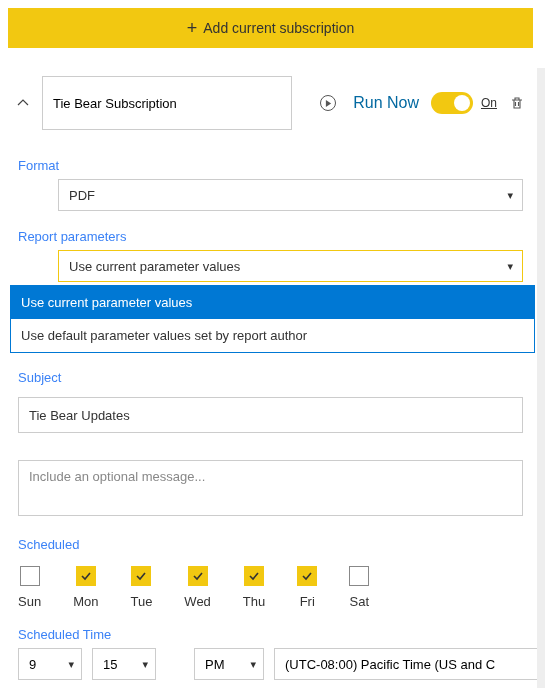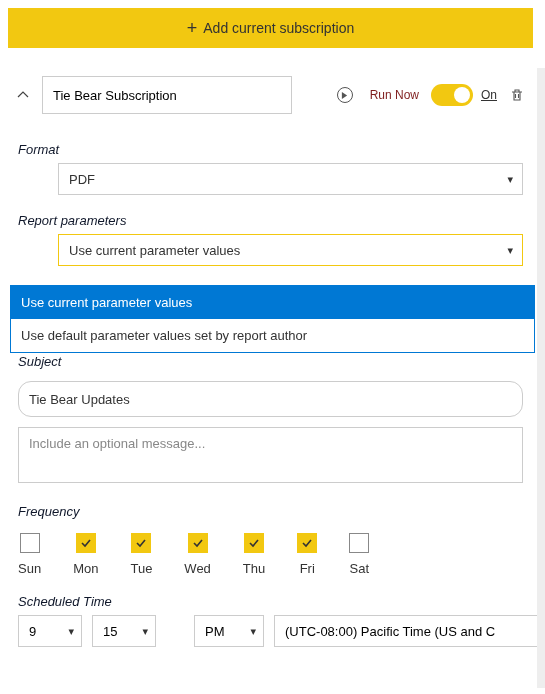--- a/index.html
+++ b/index.html
@@ -3,39 +3,39 @@
 <meta charset="utf-8">
 <style>
   * { box-sizing: border-box; margin: 0; padding: 0; }
   html, body { width: 545px; height: 694px; font-family: "Segoe UI", Arial, sans-serif; font-size: 13px; color: #333; background: #fff; overflow: hidden; }
   .page { position: relative; width: 545px; height: 694px; padding: 8px; }
   .add-btn { width: 525px; height: 40px; background: #f2c811; color: #333; font-size: 14px; border: none; display: flex; align-items: center; justify-content: center; gap: 6px; cursor: pointer; }
   .add-btn .plus { font-size: 18px; line-height: 1; }
   .card { margin-top: 28px; width: 525px; }
   .header-row { display: flex; align-items: center; gap: 12px; padding: 0 8px; }
   .chevron { width: 14px; height: 14px; }
-  .name-input { flex: 0 0 250px; height: 38px; border: 1px solid #ccc; padding: 0 10px; font-size: 13px; }
+  .name-input { flex: 0 0 250px; height: 54px; border: 1px solid #ccc; padding: 0 10px; font-size: 13px; }
   .spacer { flex: 1; }
-  .runnow { display: flex; align-items: center; gap: 17px; font-size: 12px; color: #7f1d1d; cursor: pointer; }
+  .runnow { display: flex; align-items: center; gap: 17px; font-size: 16px; color: #0369a1; cursor: pointer; }
   .runnow-icon { width: 16px; height: 16px; border: 1.2px solid #555; border-radius: 50%; display: flex; align-items: center; justify-content: center; }
   .runnow-icon svg { width: 7px; height: 7px; }
   .toggle-wrap { display: flex; align-items: center; gap: 8px; }
   .toggle { width: 42px; height: 22px; border-radius: 11px; background: #f2c811; position: relative; cursor: pointer; }
   .toggle .knob { position: absolute; width: 16px; height: 16px; background: #fff; border-radius: 50%; top: 3px; right: 3px; }
   .toggle-label { font-size: 12px; text-decoration: underline; }
   .delete-icon { cursor: pointer; width: 16px; height: 16px; }
   .form { padding: 10px 10px 0 10px; }
-  .field-label { font-size: 13px; color: #0f172a; margin: 18px 0 6px 0; font-style: italic; }
+  .field-label { font-size: 13px; color: #3b82f6; margin: 18px 0 6px 0; }
   .select, .text-input, .textarea { width: 100%; border: 1px solid #ccc; font-size: 13px; font-family: inherit; color: #333; }
   .select { height: 32px; padding: 0 24px 0 10px; appearance: none; background: #fff; position: relative; }
   .select-wrap { position: relative; padding-left: 40px; }
   .select-wrap::after { content: "▾"; position: absolute; right: 10px; top: 50%; transform: translateY(-50%); font-size: 11px; color: #333; pointer-events: none; }
   .select-wrap.highlight .select { border: 1px solid #f2c811; }
-  .text-input { height: 36px; padding: 0 10px; margin-top: 6px; border-radius: 13px; }
-  .textarea { height: 56px; padding: 8px 10px; margin-top: 10px; resize: none; }
+  .text-input { height: 36px; padding: 0 10px; margin-top: 6px; }
+  .textarea { height: 56px; padding: 8px 10px; margin-top: 27px; resize: none; }
   .textarea::placeholder, .text-input::placeholder { color: #888; }
   .dropdown-list { position: absolute; left: 10px; right: 10px; top: 285px; border: 1px solid #0078d4; background: #fff; z-index: 10; }
   .dropdown-item { height: 33px; display: flex; align-items: center; padding: 0 10px; font-size: 13px; cursor: pointer; }
   .dropdown-item.selected { background: #0078d4; color: #fff; }
   .days-row { display: flex; gap: 32px; margin-top: 14px; }
   .day { display: flex; flex-direction: column; align-items: center; gap: 8px; font-size: 13px; }
   .day-check { width: 20px; height: 20px; border: 1px solid #888; display: flex; align-items: center; justify-content: center; cursor: pointer; }
   .day-check.checked { background: #f2c811; border-color: #f2c811; }
   .day-check svg { width: 12px; height: 12px; }
   .time-row { display: flex; gap: 10px; margin-top: 6px; }
@@ -101,21 +101,21 @@
         </select>
       </div>
 
       <div style="height:70px;"></div>
 
       <div class="field-label">Subject</div>
       <input class="text-input" value="Tie Bear Updates" style="">
 
       <textarea class="textarea" placeholder="Include an optional message..." style=""></textarea>
 
-      <div class="field-label">Frequency</div>
+      <div class="field-label">Scheduled</div>
 
       <div class="days-row">
         <div class="day">
           <div class="day-check"></div>
           <span>Sun</span>
         </div>
         <div class="day">
           <div class="day-check checked">
               <svg viewBox="0 0 12 12">
                 <path d="M2 6 L5 9 L10 3" stroke="#333" stroke-width="1.6" fill="none"></path>

